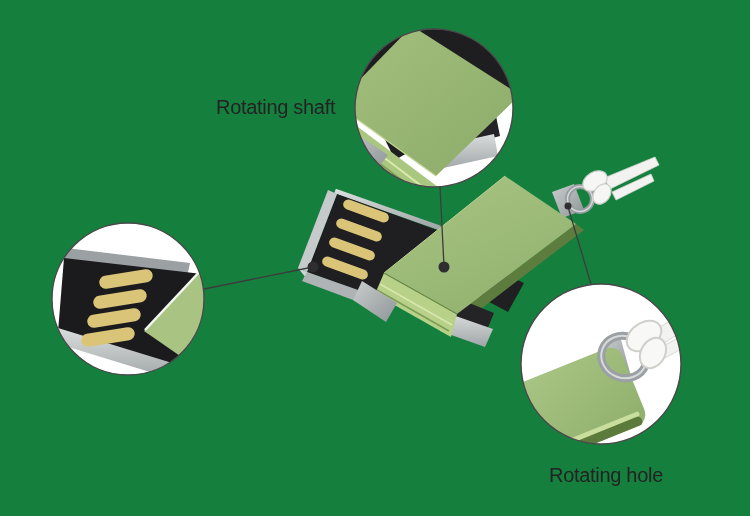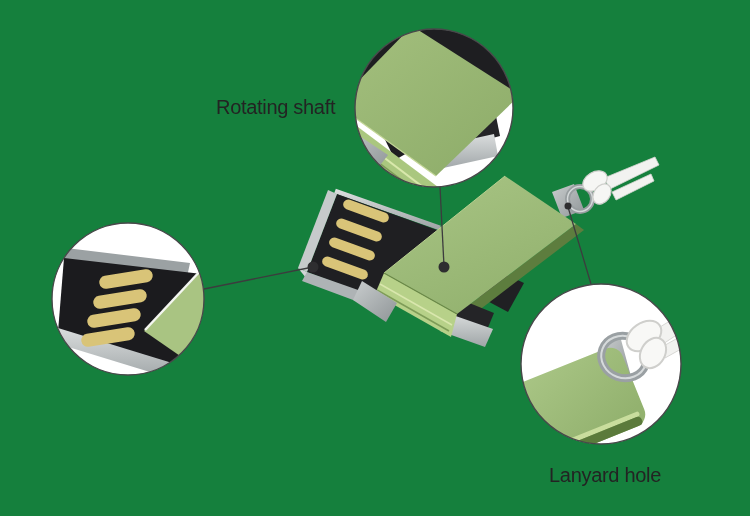--- a/index.html
+++ b/index.html
@@ -157,14 +157,14 @@
         <polygon points="660,348 692,330 697,340 665,358" fill="#f2f2f0" stroke="#d7d7d4" stroke-width="1"></polygon>
         <ellipse cx="644" cy="336" rx="19" ry="13" transform="rotate(-35 644 336)" fill="#f8f8f6" stroke="#cfcfcc" stroke-width="2"></ellipse>
         <ellipse cx="653" cy="353" rx="16" ry="12" transform="rotate(-60 653 353)" fill="#f8f8f6" stroke="#cfcfcc" stroke-width="2"></ellipse>
       </g>
     </g>
     <circle cx="601" cy="364" r="80" fill="none" stroke-width="1.4" stroke="#48484a"></circle>
   </g>
 </svg>
 
   <div class="callout-label label-rotating">Rotating shaft</div>
-  <div class="callout-label label-lanyard">Lanyard hole</div>
+  <div class="callout-label label-lanyard">Rotating hole</div>
 </div>
 
 </body></html>

